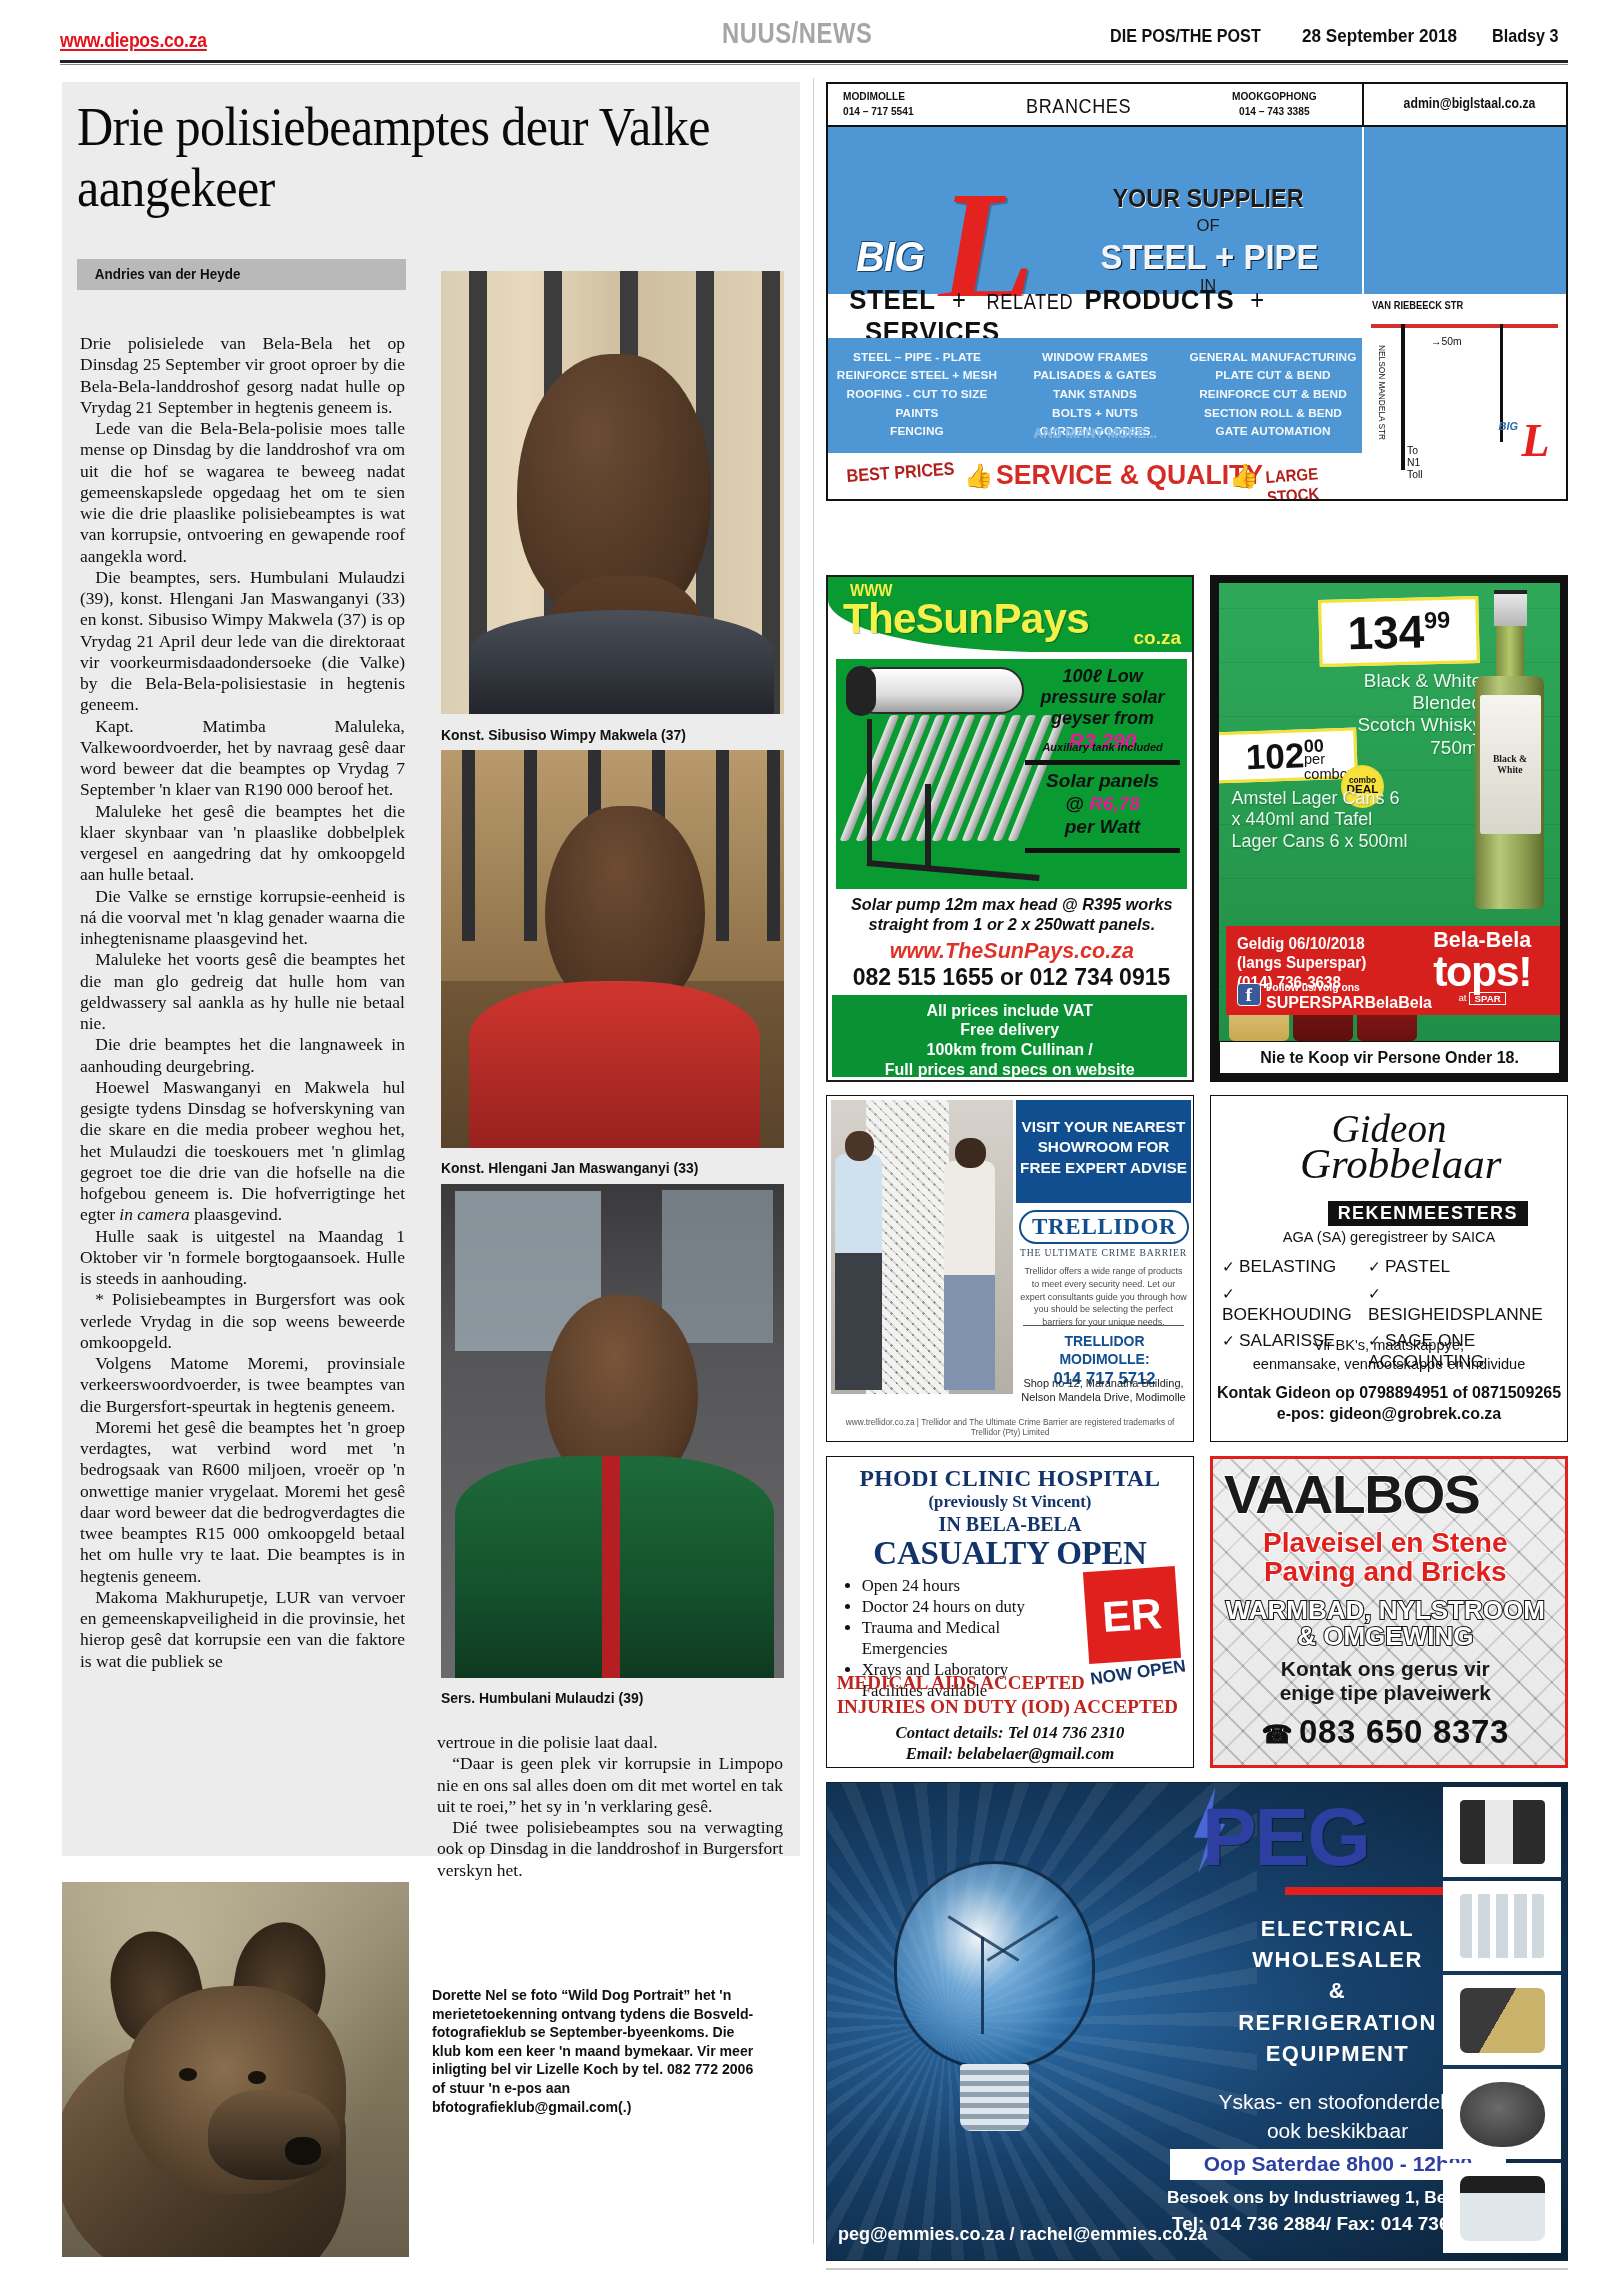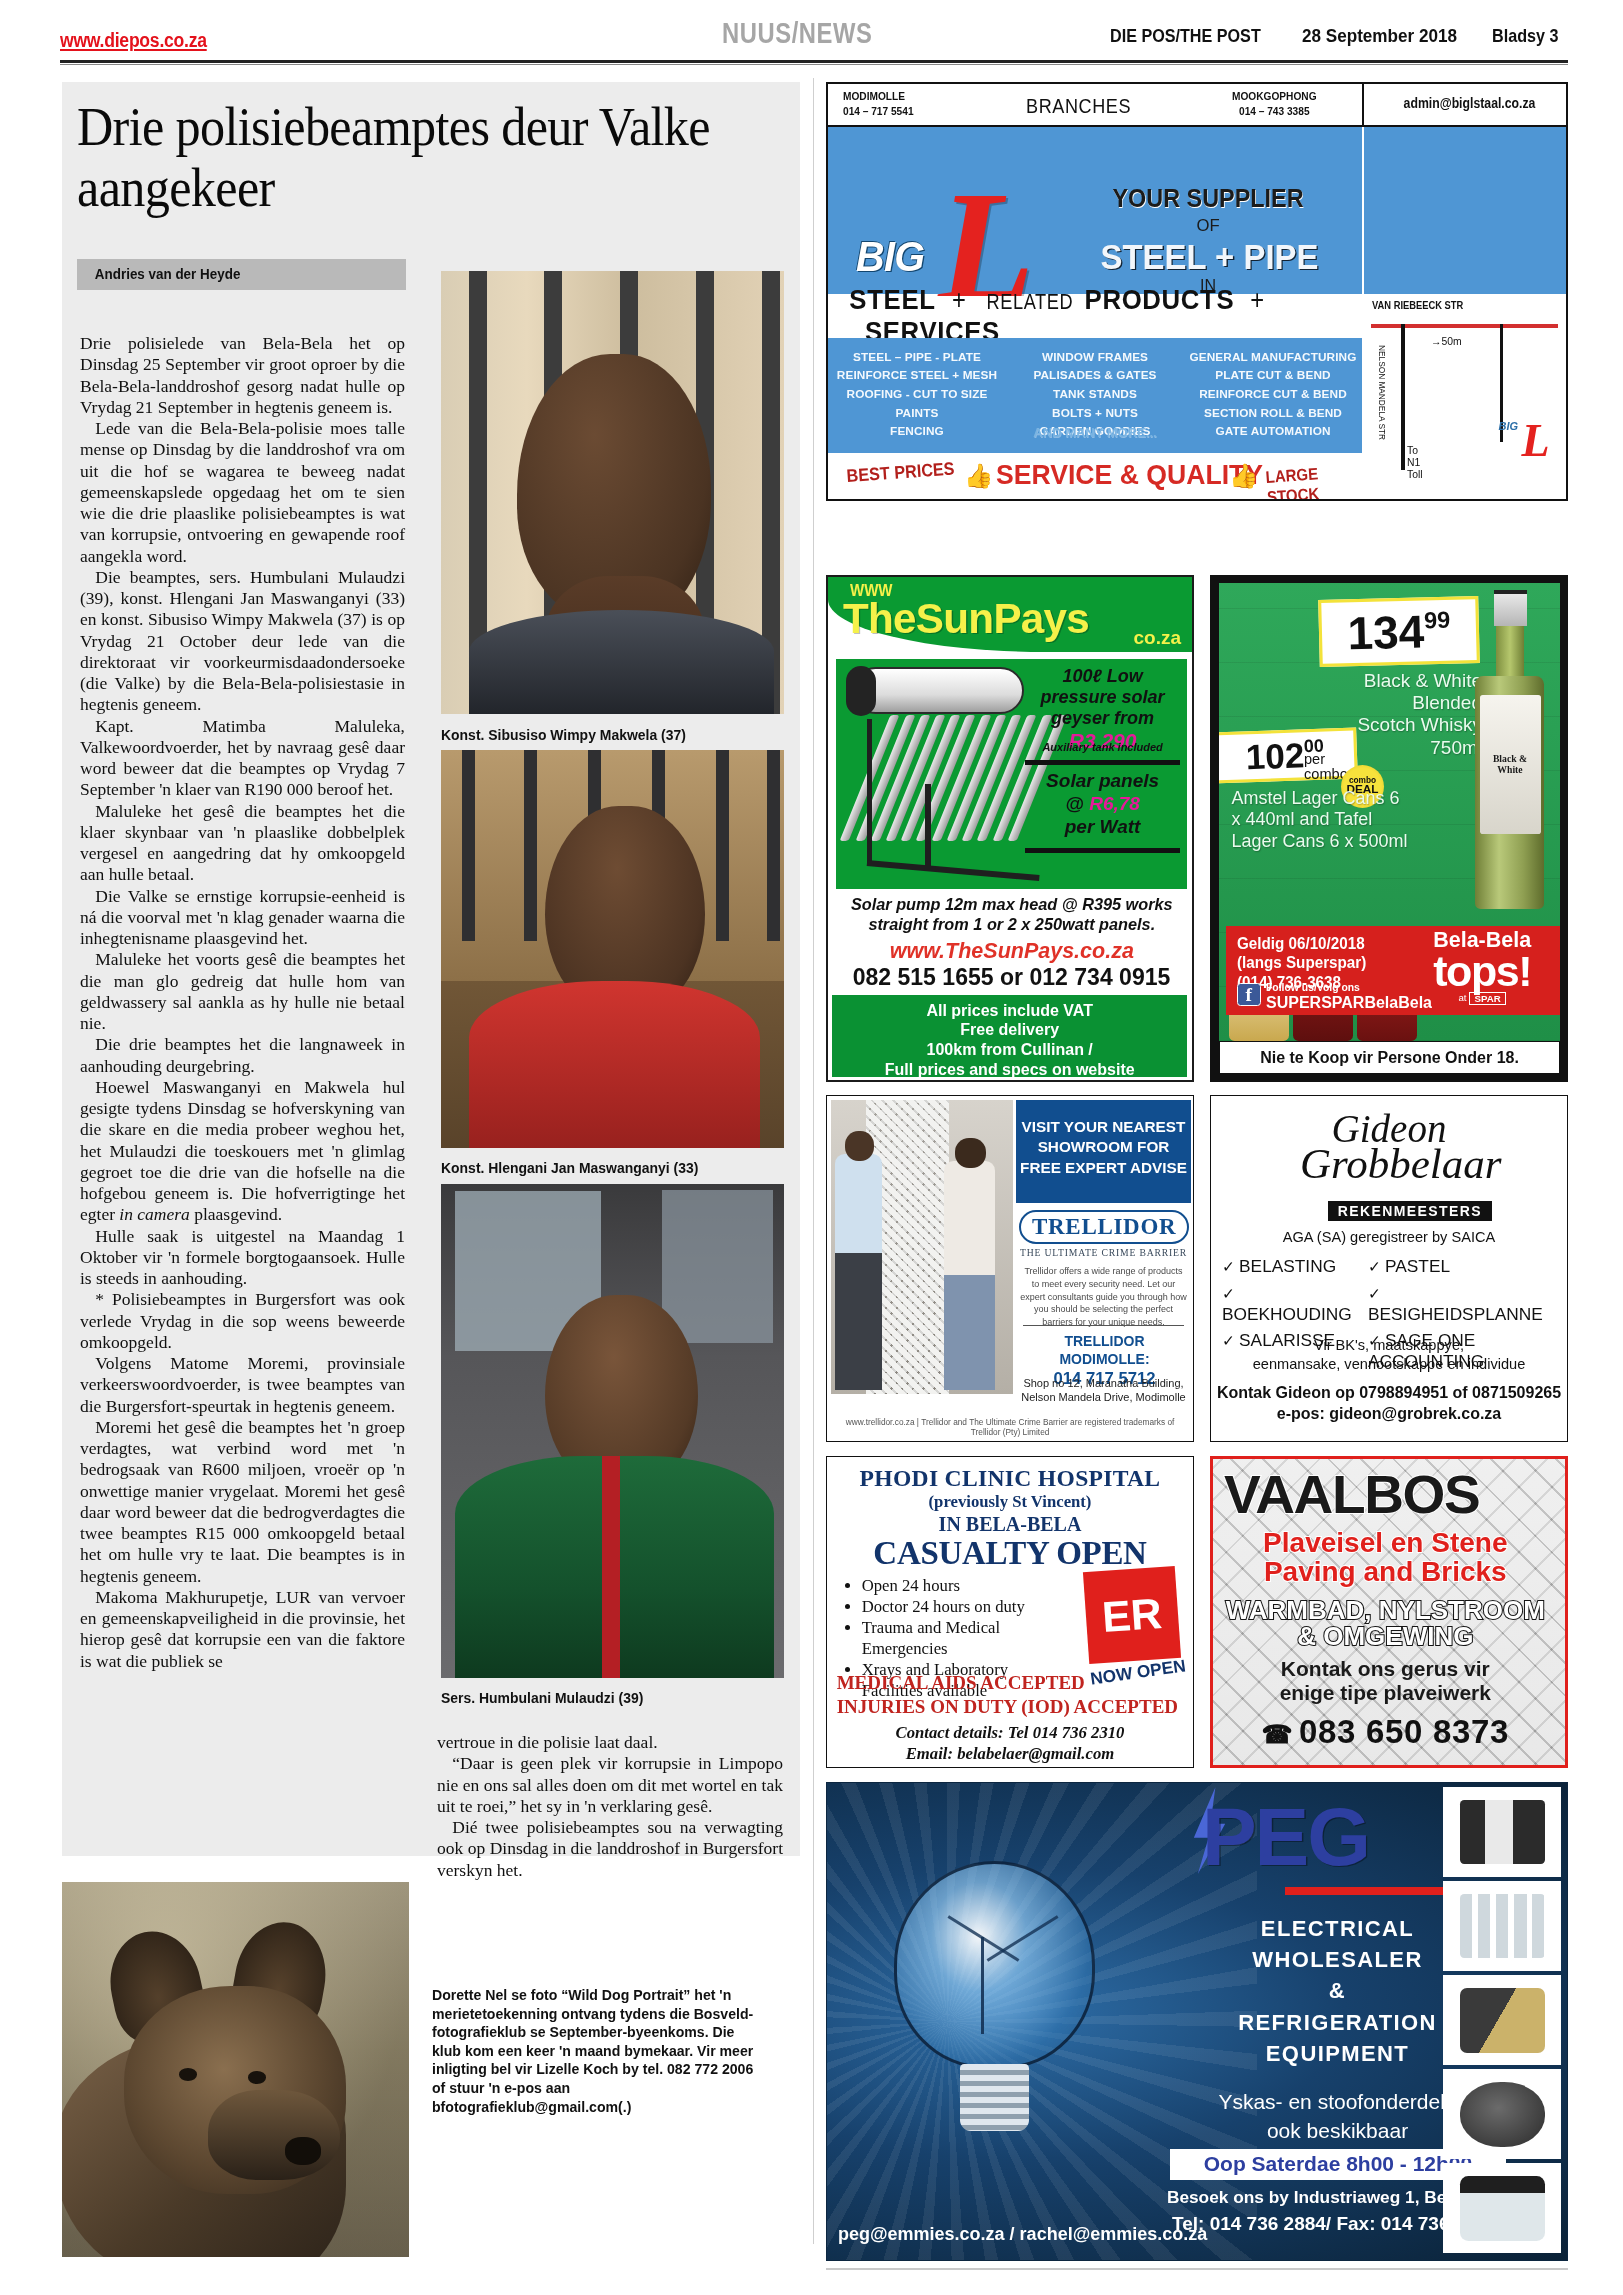--- a/index.html
+++ b/index.html
@@ -446,21 +446,21 @@
     font-family:"Liberation Sans", sans-serif; font-size: 11px; line-height:1.3; color:#222; }
   .tr-foot { position:absolute; left: 5.6px; bottom: 4.2px; width: 355px; text-align:center;
     font-family:"Liberation Sans", sans-serif; font-size: 8.3px; color:#555; }
 
   
   #adGid { left: 1210px; top: 1095px; width: 358px; height: 347px; background:#fff; border: 1.4px solid #111; }
   .gid-name { position:absolute; left: 0; top: 12.5px; width: 100%; text-align:center;
     font-family:"Liberation Serif", serif; font-style:italic; font-size: 39px; color:#111; line-height:1.0; }
   .gid-name .l2 { display:block; margin-top: -5.6px; margin-left: 23.6px; font-size: 43px; }
   .gid-rek { position:absolute; left: 117px; top: 105px; background:#111; color:#fff; padding: 2.1px 9.7px;
-    font-family:"Liberation Sans", sans-serif; font-weight:bold; font-size: 14px; letter-spacing: 1.4px; }
+    font-family:"Liberation Sans", sans-serif; font-weight:bold; font-size: 18px; letter-spacing: 1.4px; }
   .gid-aga { position:absolute; left: 0; top: 133px; width: 100%; text-align:center;
     font-family:"Liberation Sans", sans-serif; font-size: 14.6px; color:#111; }
   .gid-list { position:absolute; left: 11px; top: 160px; width: 336px;
     display:grid; grid-template-columns: 146px 190px; row-gap: 5.6px;
     font-family:"Liberation Sans", sans-serif; font-size: 17.3px; color:#111; }
   .gid-list span::before { content:'✓ '; font-size: 15.3px; }
   .gid-vir { position:absolute; left: 0; top: 240px; width: 100%; text-align:center;
     font-family:"Liberation Sans", sans-serif; font-size: 14.6px; line-height:1.32; color:#111; }
   .gid-kontak { position:absolute; left: 0; top: 287px; width: 100%; text-align:center;
     font-family:"Liberation Sans", sans-serif; font-weight:bold; font-size: 16px; line-height:1.3; color:#111; }
@@ -582,21 +582,21 @@
 
 <div class="article">
   <div class="headline">Drie polisiebeamptes deur Valke aangekeer</div>
   <div class="byline-box">
     <span>Andries van der Heyde</span>
   </div>
 
   <div class="col1" id="c1">
       <p class="first">Drie polisielede van Bela-Bela het op Dinsdag 25 September vir groot oproer by die Bela-Bela-landdroshof gesorg nadat hulle op Vrydag 21 September in hegtenis geneem is.</p>
       <p>Lede van die Bela-Bela-polisie moes talle mense op Dinsdag by die landdroshof vra om uit die hof se wagarea te beweeg nadat gemeenskapslede opgedaag het om te sien wie die drie plaaslike polisiebeamptes is wat van korrupsie, ontvoering en gewapende roof aangekla word.</p>
-      <p>Die beamptes, sers. Humbulani Mulaudzi (39), konst. Hlengani Jan Maswanganyi (33) en konst. Sibusiso Wimpy Makwela (37) is op Vrydag 21 October deur lede van die direktoraat vir voorkeurmisdaadondersoeke (die Valke) by die Bela-Bela-polisiestasie in hegtenis geneem.</p>
+      <p>Die beamptes, sers. Humbulani Mulaudzi (39), konst. Hlengani Jan Maswanganyi (33) en konst. Sibusiso Wimpy Makwela (37) is op Vrydag 21 April deur lede van die direktoraat vir voorkeurmisdaadondersoeke (die Valke) by die Bela-Bela-polisiestasie in hegtenis geneem.</p>
       <p>Kapt. Matimba Maluleka, Valkewoordvoerder, het by navraag gesê daar word beweer dat die beamptes op Vrydag 7 September 'n klaer van R190 000 beroof het.</p>
       <p>Maluleke het gesê die beamptes het die klaer skynbaar van 'n plaaslike dobbelplek vergesel en aangedring dat hy omkoopgeld aan hulle betaal.</p>
       <p>Die Valke se ernstige korrupsie-eenheid is ná die voorval met 'n klag genader waarna die inhegtenisname plaasgevind het.</p>
       <p>Maluleke het voorts gesê die beamptes het die man glo gedreig dat hulle hom van geldwassery sal aankla as hy hulle nie betaal nie.</p>
       <p>Die drie beamptes het die langnaweek in aanhouding deurgebring.</p>
       <p>Hoewel Maswanganyi en Makwela hul gesigte tydens Dinsdag se hofverskyning van die skare en die media probeer weghou het, het Mulaudzi die toeskouers met 'n glimlag gegroet toe die drie van die hofselle na die hofgebou geneem is. Die hofverrigtinge het egter <i>in camera</i> plaasgevind.</p>
       <p>Hulle saak is uitgestel na Maandag 1 Oktober vir 'n formele borgtogaansoek. Hulle is steeds in aanhouding.</p>
       <p>* Polisiebeamptes in Burgersfort was ook verlede Vrydag in die sop weens beweerde omkoopgeld.</p>
       <p>Volgens Matome Moremi, provinsiale verkeerswoordvoerder, is twee beamptes van die Burgersfort-speurtak in hegtenis geneem.</p>
       <p>Moremi het gesê die beamptes het 'n groep verdagtes, wat verbind word met 'n bedrogsaak van R600 miljoen, vroeër op 'n onwettige manier vrygelaat. Moremi het gesê daar word beweer dat die bedrogverdagtes die twee beamptes R15 000 omkoopgeld betaal het om hulle vry te laat. Die beamptes is in hegtenis geneem.</p>

